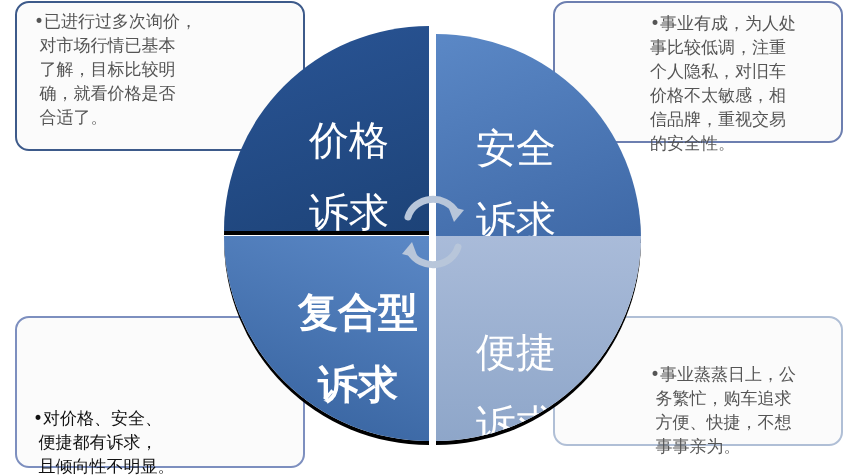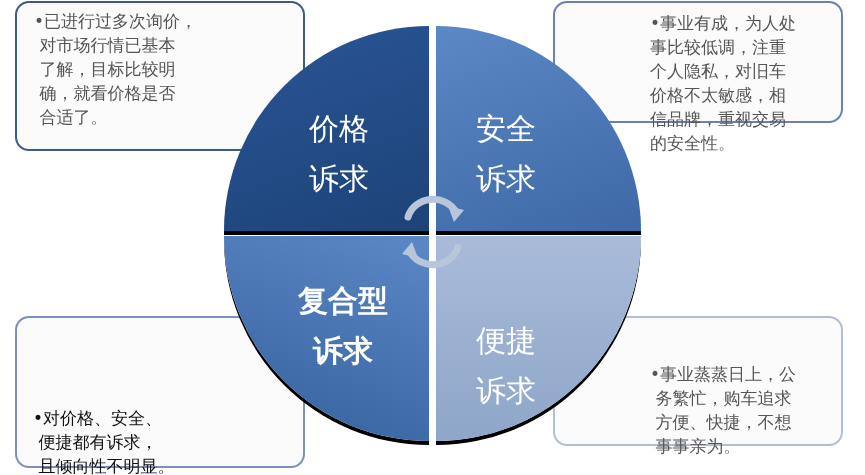--- a/index.html
+++ b/index.html
@@ -2,35 +2,35 @@
 <html><head>
 <meta charset="utf-8">
 <style>
   html, body { margin:0; padding:0; }
   body { width:865px; height:475px; background:#ffffff; position:relative; overflow:hidden;
          font-family:"DejaVu Sans", sans-serif; }
   .box { position:absolute; background:#fbfbfb; border:2px solid #fca5a5; border-radius:14px;
          box-sizing:border-box; color:#555; font-size:17px; line-height:24px;padding-left:16px; }
   .box .txt { position:absolute; white-space:pre; }
   #box-tl { left:15px; top:1px; width:290px; height:150px; border-color:#3d5a8a; }
-  #box-tr { left:553px; top:1px; width:290px; height:122px; border-color:#6d7fb0; }
+  #box-tr { left:553px; top:1px; width:290px; height:142px; border-color:#6d7fb0; }
   #box-bl { left:15px; top:316px; width:290px; height:152px; border-color:#7d8fbf; color:#111; }
   #box-br { left:553px; top:316px; width:290px; height:130px; border-color:#b0bfd6; }
   #box-tl .txt { left:17px; top:6px; }
   #box-tr .txt { left:95px; top:8px; }
   #box-bl .txt { left:16px; top:46px;margin-top:42px; }
   #box-br .txt { left:95px; top:44px; }
 
   .circle-wrap { position:absolute; left:224px; top:26px; width:418px; height:420px; }
   .quad { position:absolute; width:205px; height:205px; overflow:hidden; }
   .q-tl { left:0; top:0; border-top-left-radius:205px; background:linear-gradient(160deg,#2a5596 0%,#1d4378 100%); box-shadow:0 4px 0 #000; }
-  .q-tr { left:212px; top:0; border-top-right-radius:205px; background:linear-gradient(160deg,#5b88c6 0%,#3e68a6 100%); box-shadow:0 4px 0 #000; }
+  .q-tr { left:212px; top:8px; border-top-right-radius:205px; background:linear-gradient(160deg,#5b88c6 0%,#3e68a6 100%); box-shadow:0 4px 0 #000; }
   .q-bl { left:0; top:210px; border-bottom-left-radius:205px; background:linear-gradient(200deg,#5b88c6 0%,#34609c 100%); box-shadow:0 4px 0 #000; }
   .q-br { left:212px; top:210px; border-bottom-right-radius:205px; background:linear-gradient(180deg,#a9bbd9 0%,#8ea6c9 100%); box-shadow:0 4px 0 #000; }
-  .qlabel { position:absolute; color:#ffffff; font-size:30px; line-height:50px; text-align:center; white-space:pre; }
+  .qlabel { position:absolute; color:#ffffff; font-size:40px; line-height:72px; text-align:center; white-space:pre; }
   .q-tl .qlabel { left:85px; top:78px; }
   .q-tr .qlabel { left:40px; top:78px; }
   .q-bl .qlabel { left:74px; top:40px;font-weight:bold; }
   .q-br .qlabel { left:40px; top:40px;margin-top:40px; }
 
   .arrow { position:absolute; }
 </style>
 </head>
 <body>
 

